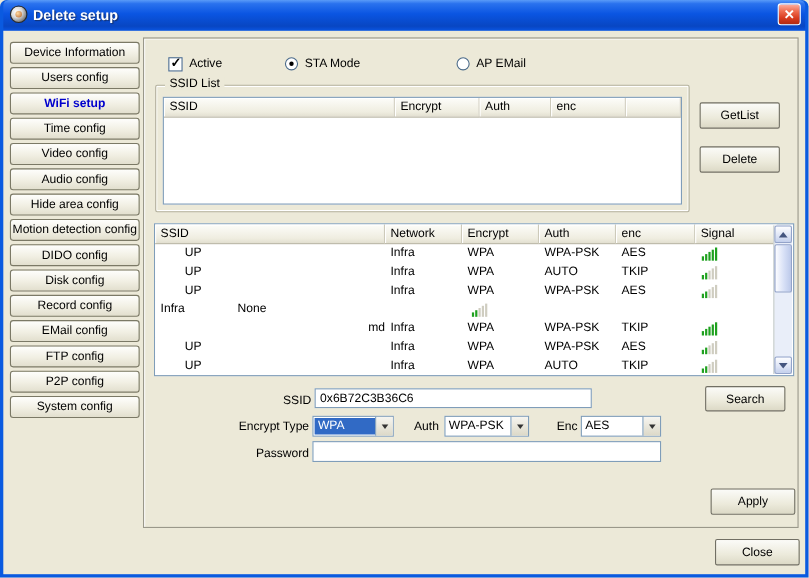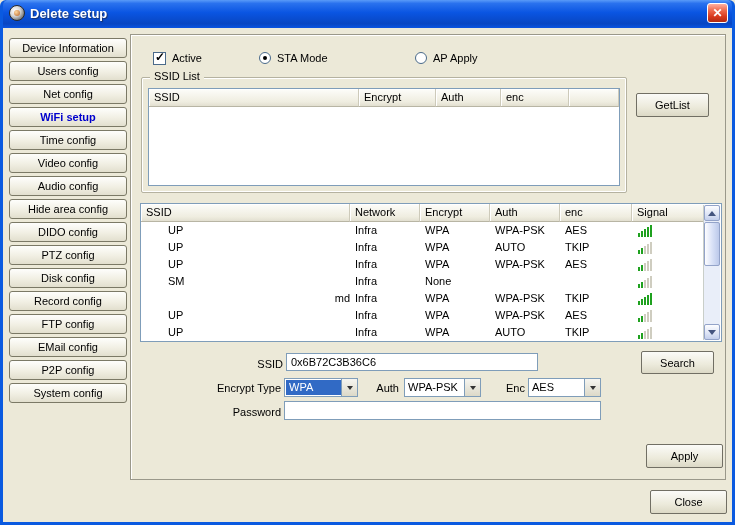--- a/index.html
+++ b/index.html
@@ -97,65 +97,65 @@
     <span class="app-icon"></span>
     <span class="title-text">Delete setup</span>
     <span class="close-btn">✕</span>
   </div>
 
   <div class="content">
 
     <div class="sidebar">
       <div class="side-btn">Device Information</div>
       <div class="side-btn">Users config</div>
-      <div class="side-btn">Net config</div>
       <div class="side-btn active">WiFi setup</div>
       <div class="side-btn">Time config</div>
       <div class="side-btn">Video config</div>
       <div class="side-btn">Audio config</div>
       <div class="side-btn">Hide area config</div>
+      <div class="side-btn">Motion detection config</div>
       <div class="side-btn">DIDO config</div>
-      <div class="side-btn">PTZ config</div>
       <div class="side-btn">Disk config</div>
       <div class="side-btn">Record config</div>
+      <div class="side-btn">EMail config</div>
       <div class="side-btn">FTP config</div>
-      <div class="side-btn">EMail config</div>
       <div class="side-btn">P2P config</div>
       <div class="side-btn">System config</div>
     </div>
 
     <div class="panel">
 
       <span class="chk" style="left:22px; top:17px;">
           <span class="mark">✓</span>
         </span>
       <span class="ctl-label" style="left:41px; top:17px;">Active</span>
 
       <span class="radio" style="left:128px; top:17px;">
           <span class="dot"></span>
         </span>
       <span class="ctl-label" style="left:146px; top:17px;">STA Mode</span>
 
       <span class="radio" style="left:284px; top:17px;"></span>
-      <span class="ctl-label" style="left:302px; top:17px;">AP Apply</span>
+      <span class="ctl-label" style="left:302px; top:17px;">AP EMail</span>
 
       <div class="groupbox">
         <span class="group-label">SSID List</span>
         <div class="listview" style="left:6px; top:10px; width:472px; height:98px;">
           <div class="lv-header">
             <div class="hdr-cell" style="width:210px;">SSID</div>
             <div class="hdr-cell" style="width:77px;">Encrypt</div>
             <div class="hdr-cell" style="width:65px;">Auth</div>
             <div class="hdr-cell" style="width:68px;">enc</div>
             <div class="hdr-cell" style="flex:1;"></div>
           </div>
         </div>
       </div>
 
       <div class="btn" style="left:505px; top:58px; width:73px; height:24px;">GetList</div>
+      <div class="btn" style="left:505px; top:98px; width:73px; height:24px;">Delete</div>
 
       <div class="listview" style="left:9px; top:168px; width:582px; height:139px;">
         <div class="lv-header">
           <div class="hdr-cell" style="width:209px;">SSID</div>
           <div class="hdr-cell" style="width:70px;">Network</div>
           <div class="hdr-cell" style="width:70px;">Encrypt</div>
           <div class="hdr-cell" style="width:70px;">Auth</div>
           <div class="hdr-cell" style="width:72px;">enc</div>
           <div class="hdr-cell" style="width:74px; border-right:none;">Signal</div>
         </div>
@@ -196,21 +196,20 @@
           <div class="cell" style="width:72px;">AES</div>
           <div class="sig" style="width:74px;">
               <span class="sig-bar on" style="height: 4px;"></span>
               <span class="sig-bar on" style="height: 6px;"></span>
               <span class="sig-bar" style="height: 8px;"></span>
               <span class="sig-bar" style="height: 10px;"></span>
               <span class="sig-bar" style="height: 12px;"></span>
             </div>
         </div>
         <div class="lv-row">
-          <div class="cell ssid-cell" style="width:209px;">SM</div>
           <div class="cell" style="width:70px;">Infra</div>
           <div class="cell" style="width:70px;">None</div>
           <div class="cell" style="width:70px;"></div>
           <div class="cell" style="width:72px;"></div>
           <div class="sig" style="width:74px;">
               <span class="sig-bar on" style="height: 4px;"></span>
               <span class="sig-bar on" style="height: 6px;"></span>
               <span class="sig-bar" style="height: 8px;"></span>
               <span class="sig-bar" style="height: 10px;"></span>
               <span class="sig-bar" style="height: 12px;"></span>

